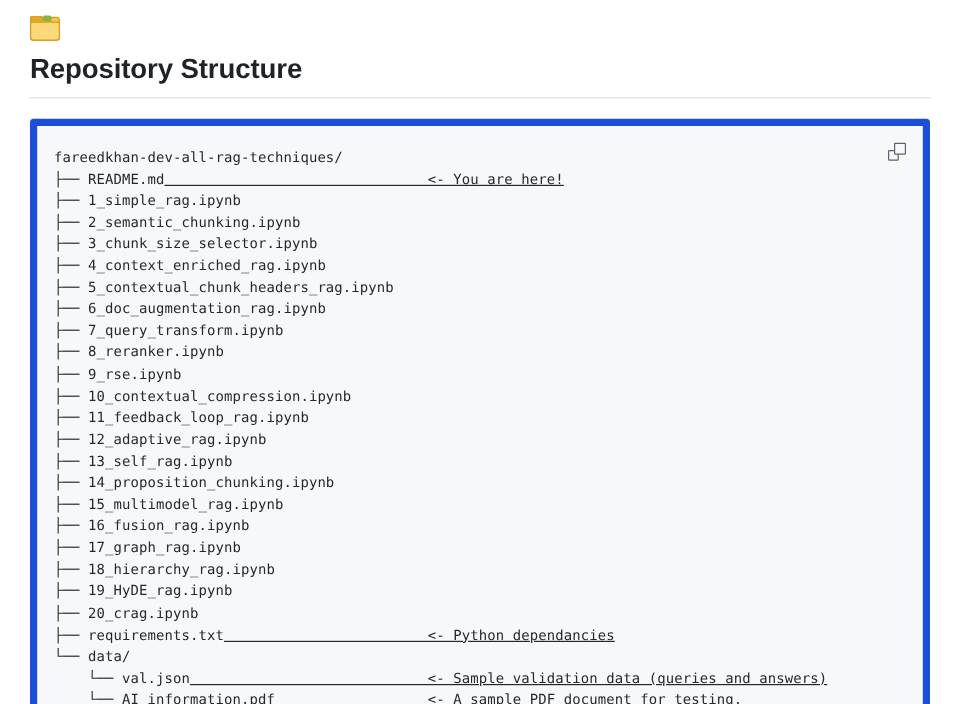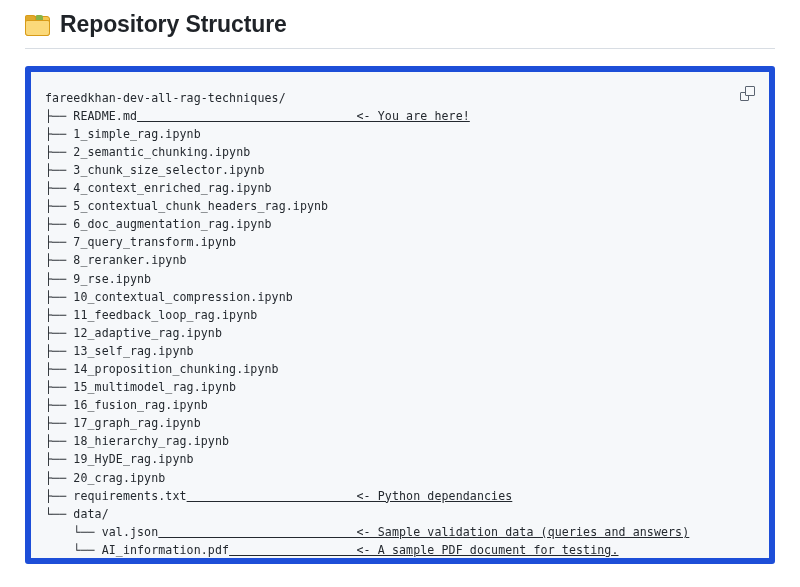--- a/index.html
+++ b/index.html
@@ -20,24 +20,24 @@
     position: relative;
     width: 800px;
     height: 587px;
     box-sizing: border-box;
     padding: 0 25px;
   }
 
   
   .header {
     display: flex;
-    align-items: center;
     gap: 10px;
     padding-top: 11px;
     padding-bottom: 9px;
+    flex-direction: column;
   }
   .folder-icon {
     width: 25px;
     height: 21px;
     position: relative;
     flex: 0 0 auto;
     margin-top: 2px;
   }
   .folder-icon .back {
     position: absolute;

